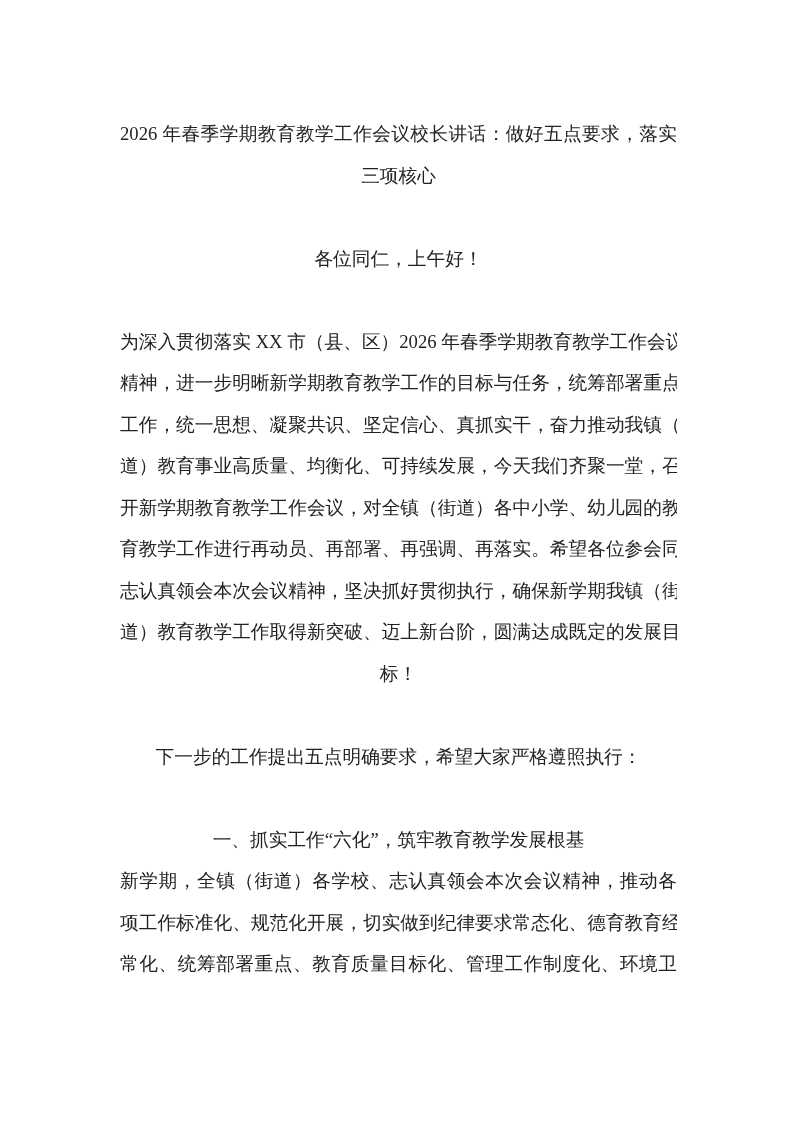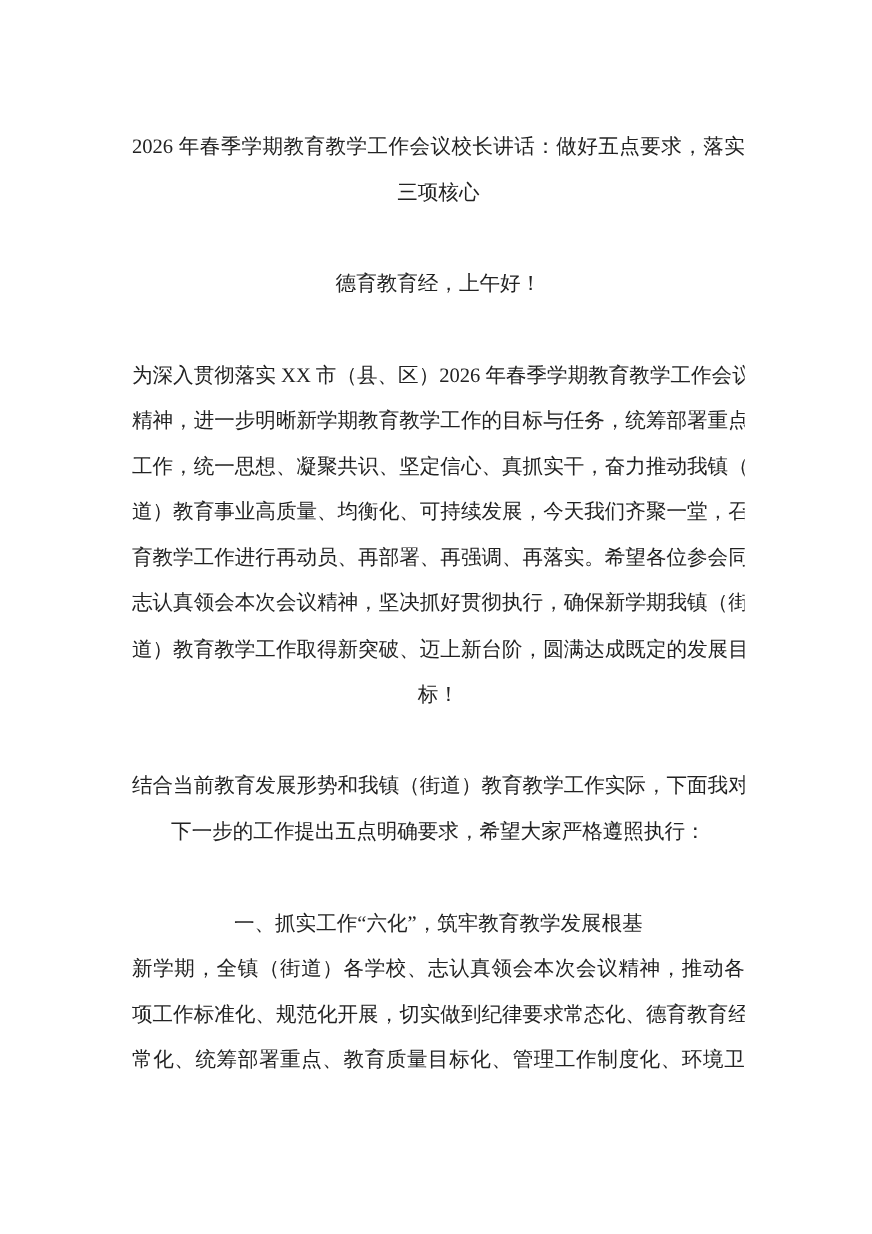--- a/index.html
+++ b/index.html
@@ -41,34 +41,34 @@
 </head>
 <body>
 
 <div class="page">
   <div class="content" style="color: rgb(34, 34, 34);">
       <div class="block title gap-after">
         <div class="line fill">2026 年春季学期教育教学工作会议校长讲话：做好五点要求，落实</div>
         <div class="line">三项核心</div>
       </div>
       <div class="block paragraph gap-after">
-        <div class="line">德育教育经，上午好！</div>
+        <div class="line">各位同仁，上午好！</div>
       </div>
       <div class="block paragraph gap-after">
         <div class="line fill">为深入贯彻落实 XX 市（县、区）2026 年春季学期教育教学工作会议</div>
         <div class="line fill">精神，进一步明晰新学期教育教学工作的目标与任务，统筹部署重点</div>
         <div class="line fill">工作，统一思想、凝聚共识、坚定信心、真抓实干，奋力推动我镇（街</div>
         <div class="line fill">道）教育事业高质量、均衡化、可持续发展，今天我们齐聚一堂，召</div>
+        <div class="line fill">开新学期教育教学工作会议，对全镇（街道）各中小学、幼儿园的教</div>
         <div class="line fill">育教学工作进行再动员、再部署、再强调、再落实。希望各位参会同</div>
         <div class="line fill">志认真领会本次会议精神，坚决抓好贯彻执行，确保新学期我镇（街</div>
         <div class="line fill">道）教育教学工作取得新突破、迈上新台阶，圆满达成既定的发展目</div>
         <div class="line">标！</div>
       </div>
       <div class="block paragraph gap-after">
-        <div class="line fill">结合当前教育发展形势和我镇（街道）教育教学工作实际，下面我对</div>
         <div class="line">下一步的工作提出五点明确要求，希望大家严格遵照执行：</div>
       </div>
       <div class="block heading">
         <div class="line">一、抓实工作“六化”，筑牢教育教学发展根基</div>
       </div>
       <div class="block paragraph">
         <div class="line fill">新学期，全镇（街道）各学校、志认真领会本次会议精神，推动各</div>
         <div class="line fill">项工作标准化、规范化开展，切实做到纪律要求常态化、德育教育经</div>
         <div class="line fill">常化、统筹部署重点、教育质量目标化、管理工作制度化、环境卫</div>
       </div>

